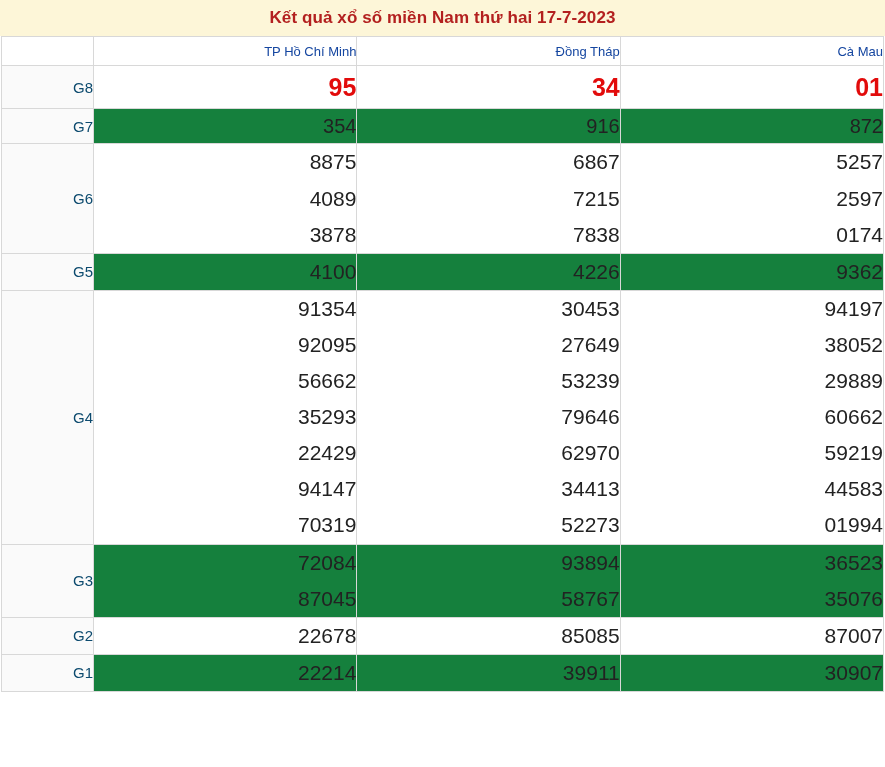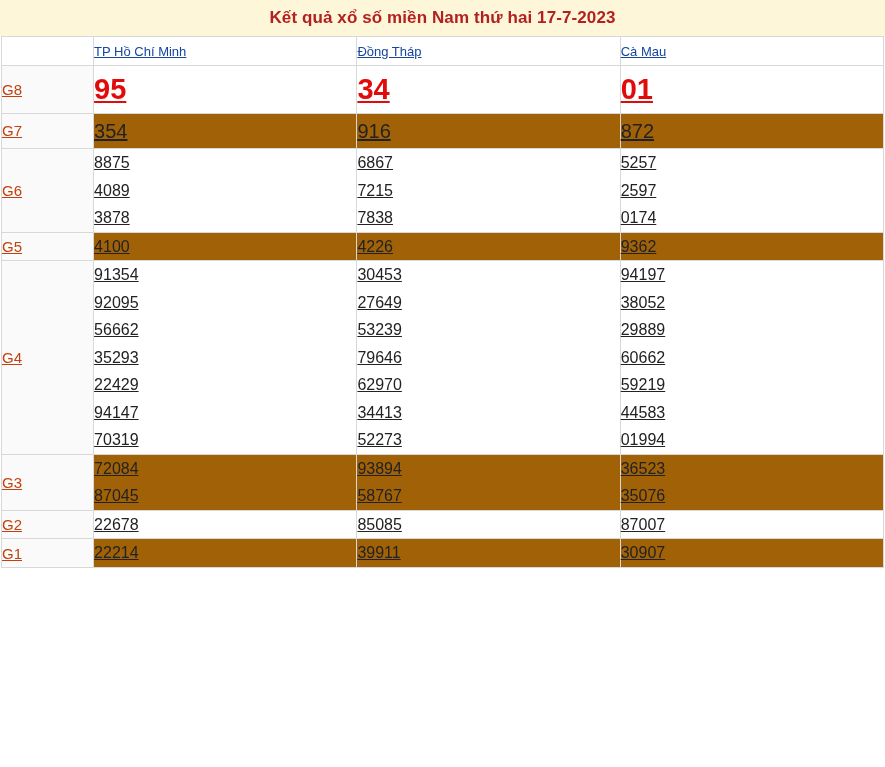--- a/index.html
+++ b/index.html
@@ -32,52 +32,51 @@
     letter-spacing: 0.1px;
   }
   table.result {
     width: 883px;
     margin: 0 1px;
     border-collapse: collapse;
     table-layout: fixed;
   }
   table.result td, table.result th {
     border: 1px solid #d8d8d8;
-    text-align: left;
+    text-align: right;
     vertical-align: middle;
     padding: 0;
-    text-decoration: underline;
   }
   .col-label { width: 92px; }
   .col-prov { width: 263px; }
   thead th {
     height: 28px;
     font-size: 13px;
     color: #1546a0;
     font-weight: normal;
     background: #ffffff;
   }
   td.label {
     font-size: 15px;
-    color: #c2410c;
+    color: #0c4a6e;
     background: #fafafa;
   }
   td.nums {
-    font-size: 16px;
+    font-size: 21px;
     color: #222;
     line-height: 1.72;
     padding: 4px 0;
     background: #ffffff;
   }
-  tr.alt td.nums { background: #a16207; }
+  tr.alt td.nums { background: #15803d; }
   tr.alt td.label { background: #fafafa; }
   td.nums .n { display: block; }
   tr.g8 td.nums, tr.db td.nums {
     color: #e20b0b;
-    font-size: 29px;
+    font-size: 25px;
     font-weight: bold;
     line-height: 1.2;
   }
   tr.g8 td.nums { padding: 6px 0; }
   tr.db td.nums { padding: 6px 0; }
   tr.g7 td.nums { font-size: 20px; }
   .watermark {
     position: absolute;
     left: 18px;
     bottom: 20px;

